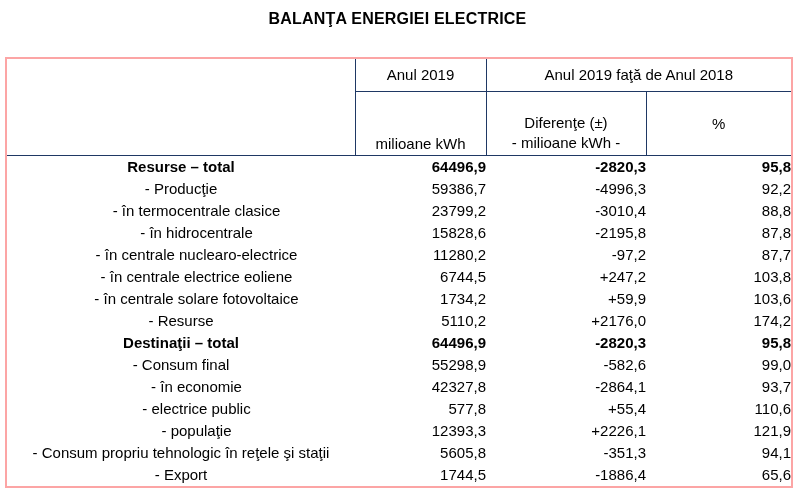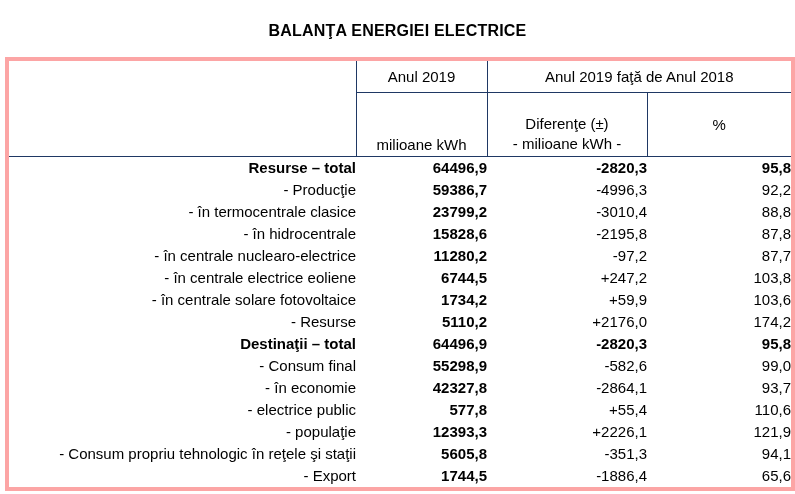--- a/index.html
+++ b/index.html
@@ -11,21 +11,21 @@
   }
   .page {
     position: relative;
     width: 795px;
     height: 494px;
     background: #ffffff;
     overflow: hidden;
   }
   .titles {
     position: absolute;
-    top: 20px;
+    top: 8px;
     left: 0;
     width: 100%;
     text-align: center;
   }
   .title {
     font-size: 16px;
     font-weight: bold;
     line-height: 22px;
     letter-spacing: 0.2px;
   }
@@ -34,21 +34,21 @@
     font-weight: bold;
     line-height: 21px;
   }
   table.balance {
     position: absolute;
     left: 5px;
     top: 57px;
     width: 788px;
     border-collapse: collapse;
     table-layout: fixed;
-    border: 4px solid #fca5a5;
+    border: 2px solid #fca5a5;
     font-size: 15px;
   }
   table.balance thead td {
     border: 1.5px solid #1F3864;
     text-align: center;
     padding: 0;
     overflow: hidden;
   }
   tr.head-row-1 { height: 33px; }
   tr.head-row-2 { height: 64px; }
@@ -57,25 +57,25 @@
   td.diff-cell { vertical-align: bottom; padding-bottom: 2px !important; line-height: 20px; }
   td.pct-cell { vertical-align: middle; }
   table.balance tbody td {
     border: none;
     padding: 0;
     height: 22px;
     line-height: 22px;
     white-space: nowrap;
     overflow: hidden;
   }
-  tbody td.label { text-align: right; padding-left: 4px; }
+  tbody td.label { text-align: center; padding-left: 4px; }
   tbody tr.indent-2 td.label { padding-left: 31px; }
   tbody tr.bold td { font-weight: bold; }
   tbody td.num { text-align: right; }
-  tbody td.num-val { padding-right: 12px; font-weight: bold; }
+  tbody td.num-val { padding-right: 12px; }
   tbody td.num-diff { padding-right: 17px; }
   tbody td.num-pct { padding-right: 14px; }
 </style>
 </head>
 <body>
 
 <div class="page">
 
   <div class="titles">
     <div class="title">BALANŢA ENERGIEI ELECTRICE</div>

